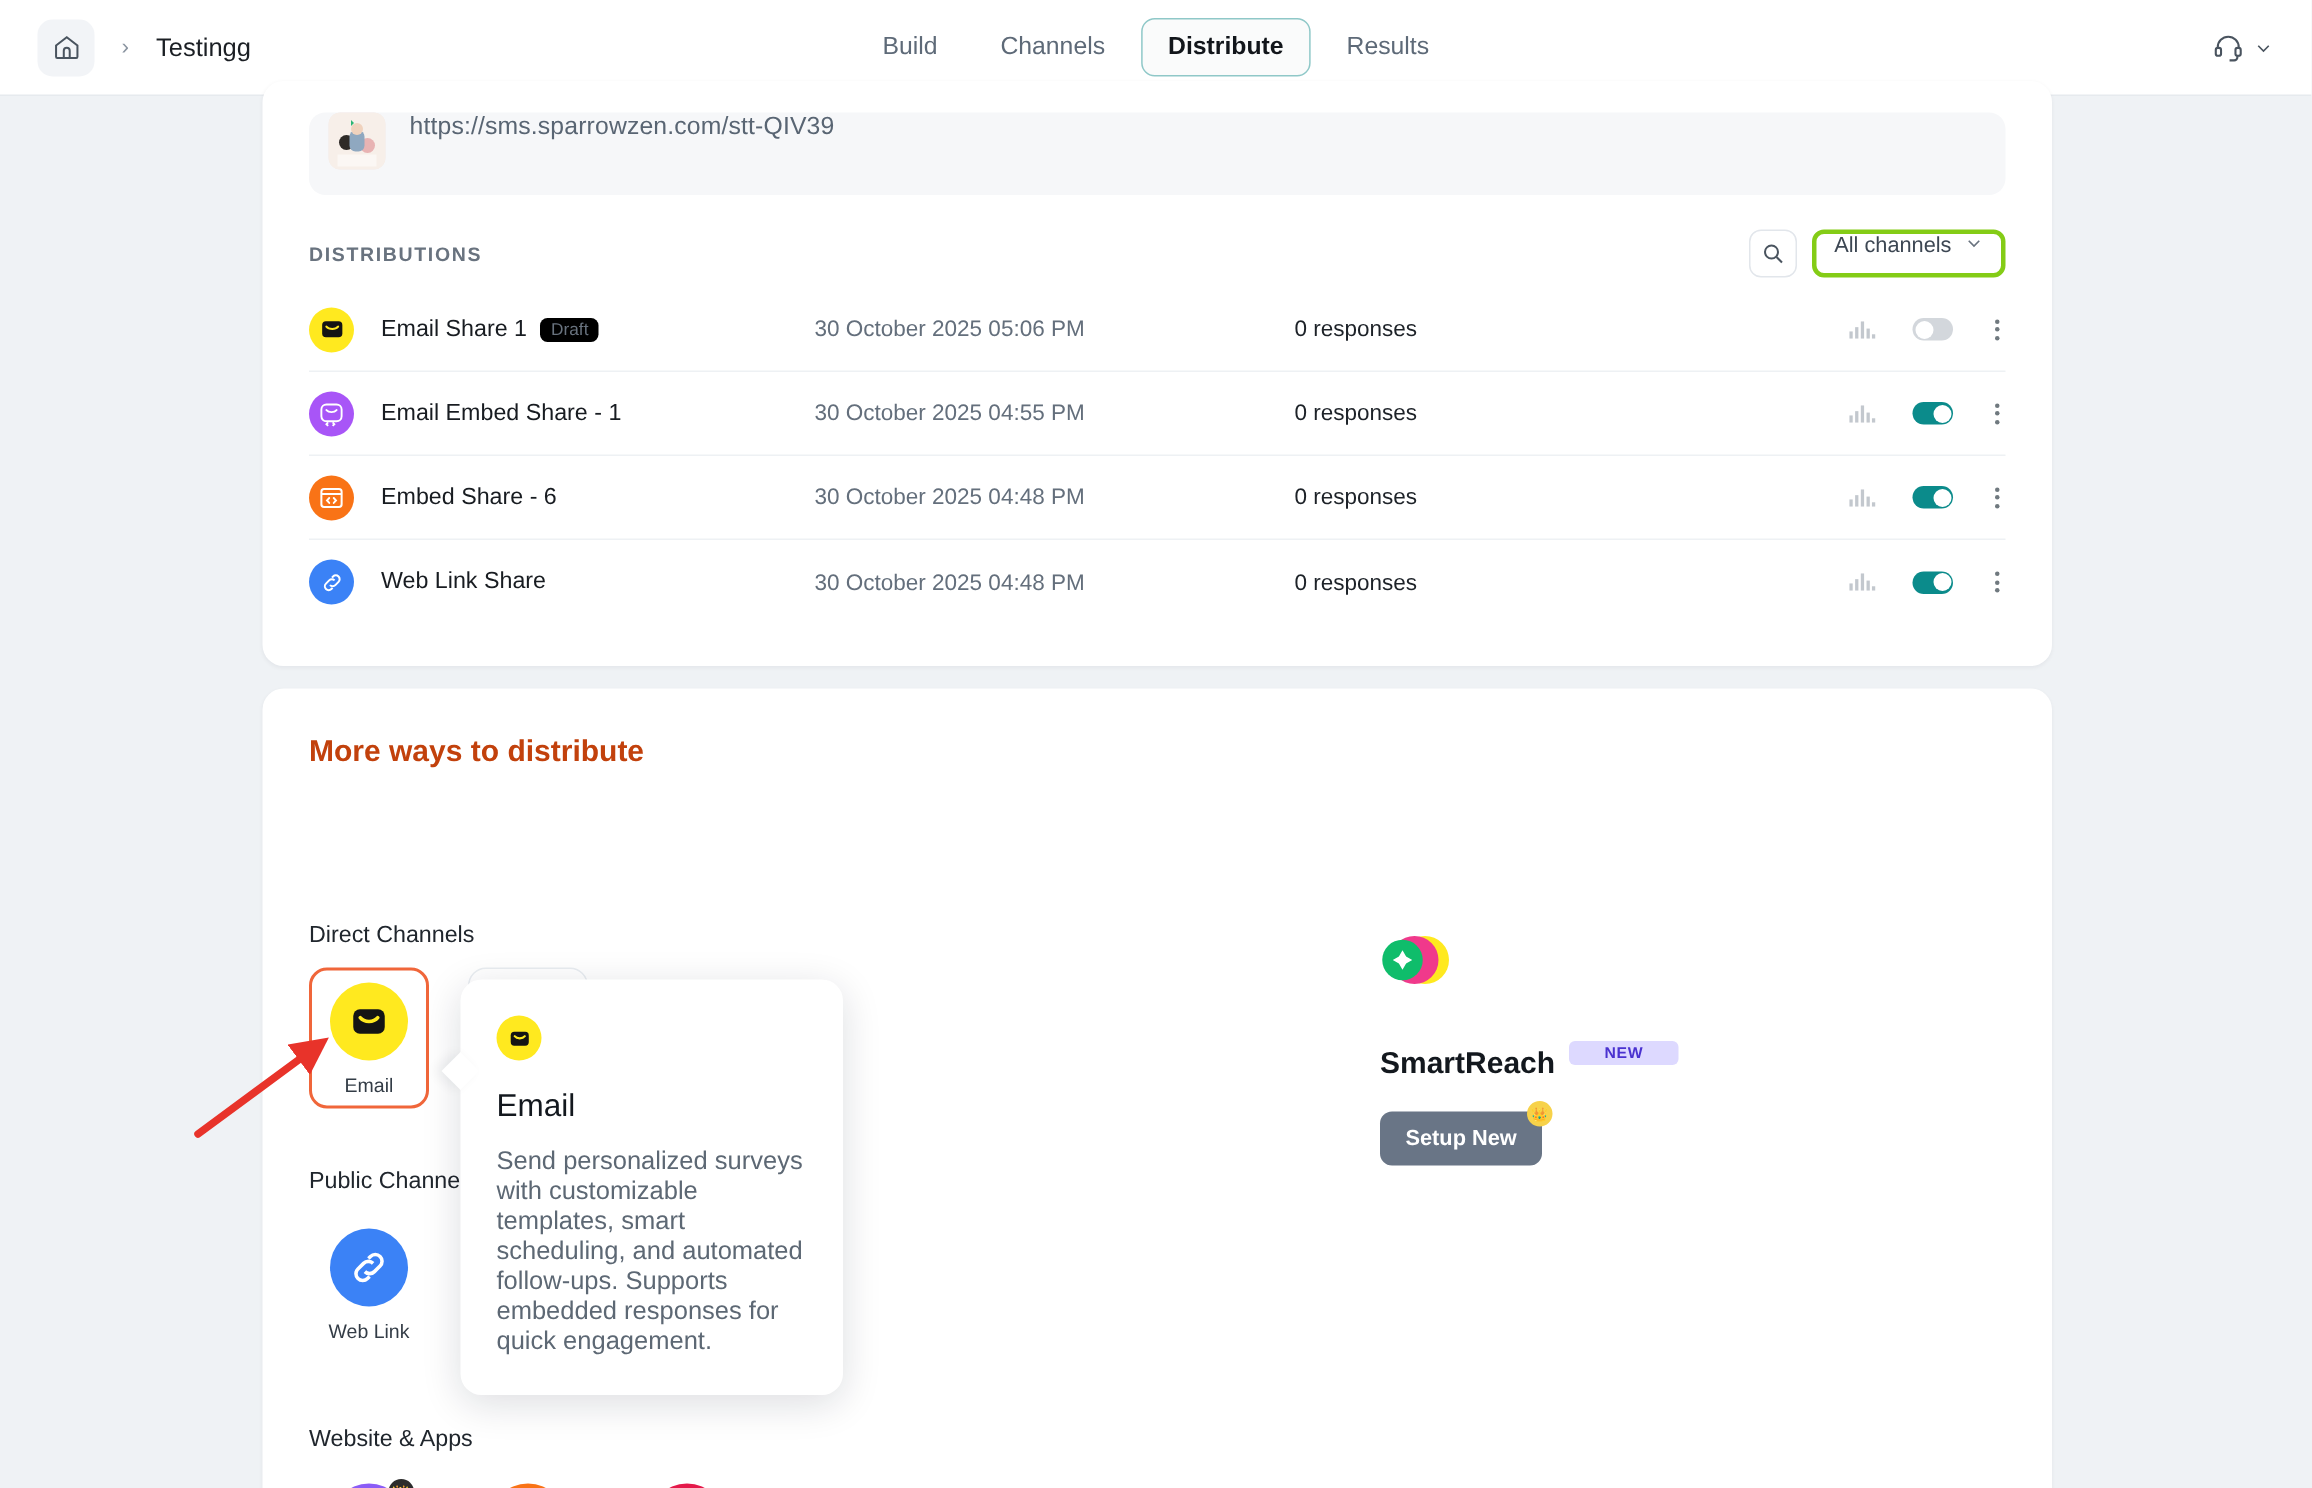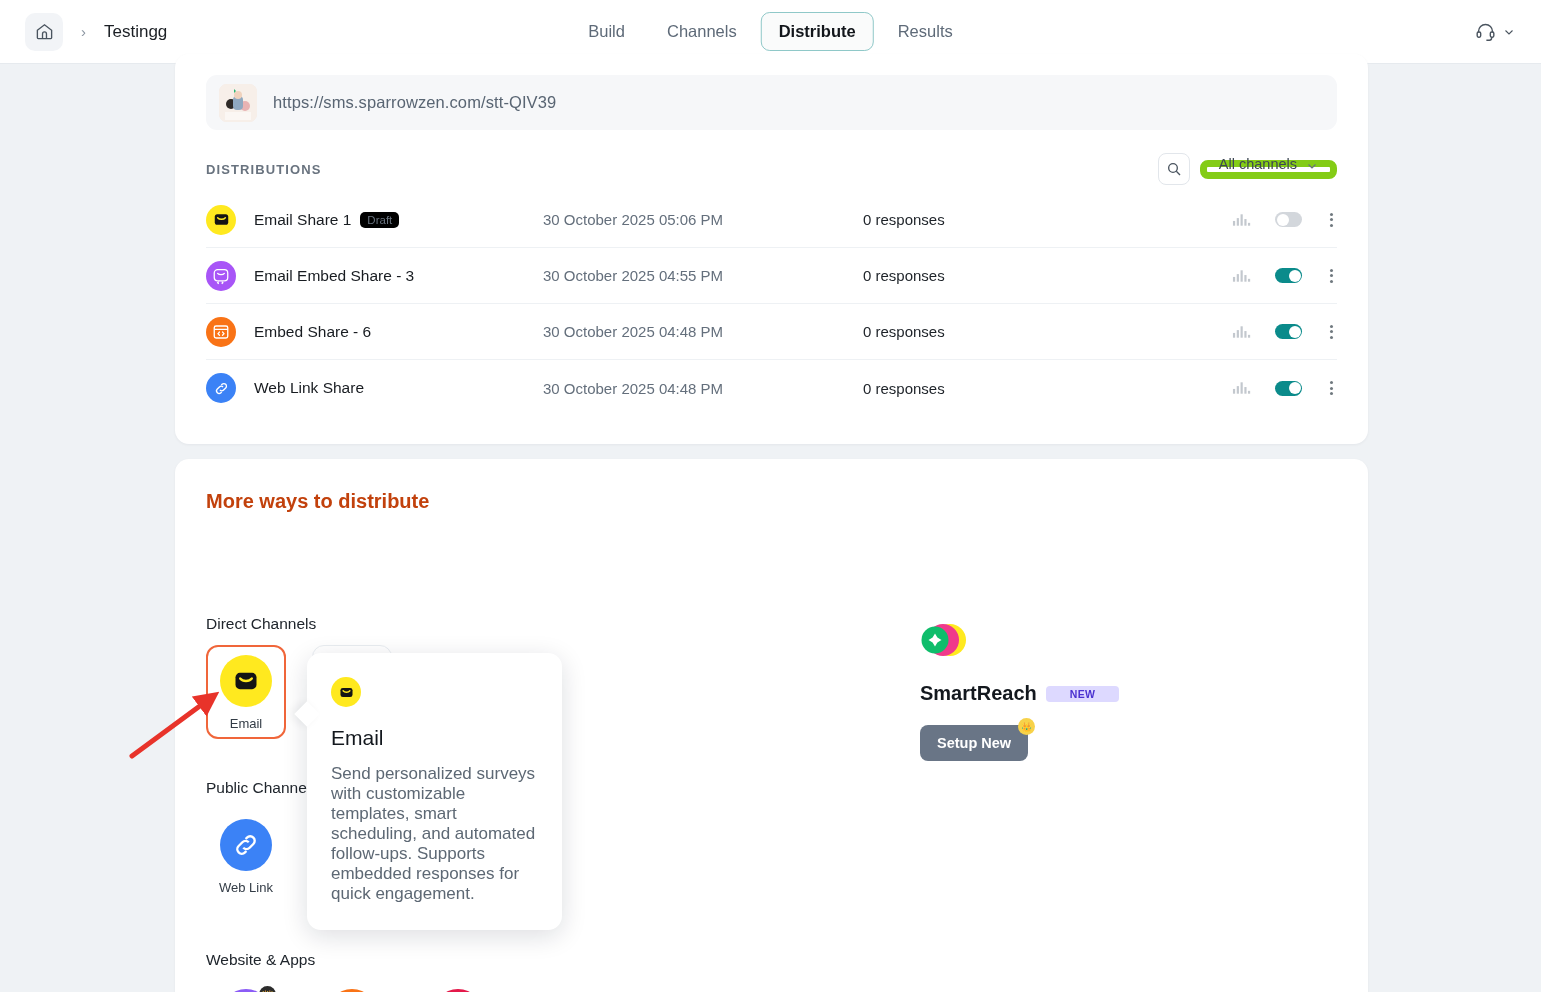--- a/index.html
+++ b/index.html
@@ -56,21 +56,21 @@
     box-shadow: 0 1px 3px rgba(16,24,40,.05);
   }
   #card-dist { top: -10px; height: 390px; overflow: hidden; }
   #card-more { top: 395px; height: 560px; }
 
   
   .linkbar {
     position: absolute; top: 21px; left: 31px;
     width: 1131px; height: 55px;
     background: #f6f7f9; border-radius: 11px;
-    display: flex; align-items: center;
+    display: flex; align-items: flex-start;
   }
   .link-thumb {
     width: 38px; height: 38px; margin-left: 13px; border-radius: 8px;
     overflow: hidden; background: #f3e9e4; flex: none; position: relative;
   }
   .link-url {
     margin-left: 16px; font-size: 16.5px; color: #596573; letter-spacing: .1px;
   }
   .link-actions {
     margin-left: auto; margin-right: 12px; display: flex; align-items: center; gap: 16px;
@@ -94,22 +94,22 @@
   }
   .dist-label {
     font-size: 13px; letter-spacing: 1.1px; color: #69737f; font-weight: 600;
   }
   .dist-tools { margin-left: auto; display: flex; align-items: center; gap: 10px; }
   .search-btn {
     width: 32px; height: 32px; border: 1px solid #e2e6eb; border-radius: 8px;
     display: flex; align-items: center; justify-content: center; cursor: pointer; background:#fff;
   }
   .chan-select {
-    height: 19px; border: 7px solid #84cc16; border-radius: 8px;
-    display: flex; align-items: flex-end; gap: 9px; padding: 0 12px;
+    height: 32px; border: 3px solid #84cc16; border-radius: 8px;
+    display: flex; align-items: flex-start; gap: 9px; padding: 0 12px;
     font-size: 14.5px; color: #3d4753; cursor: pointer; background:#fff;
   }
 
   .rows { position: absolute; top: 138px; left: 0; width: 100%; }
   .row {
     position: relative; height: 56px; margin: 0 31px;
     border-bottom: 1px solid #eef1f4;
     display: flex; align-items: center;
   }
   .row:last-child { border-bottom: none; }
@@ -202,21 +202,21 @@
     width: 30px; height: 30px; border-radius: 50%; background: #ffe91f;
     display: flex; align-items: center; justify-content: center; position: relative; z-index:2;
   }
   .tt-title { margin-top: 19px; font-size: 21px; color: #13181e; font-weight: 400; }
   .tt-body { margin-top: 14px; font-size: 17px; line-height: 20px; color: #5d6874; }
 
   
   .sr { position: absolute; left: 745px; top: 160px; width: 400px; }
   .sr-logo { width: 52px; height: 42px; position: relative; }
   .sr-head { margin-top: 21px; display: flex; align-items: center; gap: 9px; }
-  .sr-name { font-size: 20px; font-weight: 700; color: #13181e; }
+  .sr-name { font-size: 20px; font-weight: 700; color: #13181e; margin-top: 16px; }
   .sr-new {
     background: #ddd9ff; color: #4a32d0; font-size: 10.5px; font-weight: 700;
     padding: 2px 24px; border-radius: 4px; letter-spacing: .4px;
   }
   .sr-desc { margin-top: 15px; font-size: 15.5px; line-height: 24px; color: #596674; width: 345px; }
   .sr-link {
     display: inline-block; font-size: 15.5px; color: #0b7f85;
     text-decoration: underline; cursor: pointer;
   }
   .sr-btn {
@@ -334,21 +334,21 @@
       </div>
 
       <div class="row">
         <div class="row-icon" style="background:#a855f7">
           <svg width="18" height="18" viewBox="0 0 24 24" fill="none" stroke="#fff" stroke-width="1.7">
             <rect x="3" y="3.5" width="18" height="15" rx="4.5"></rect>
             <path d="M7.5 8.5c2 2.4 7 2.4 9 0" stroke-linecap="round"></path>
             <path d="M9 19.5 7.5 21 9 22.5M13 19.5 14.5 21 13 22.5"></path>
           </svg>
         </div>
-        <span class="row-name">Email Embed Share - 3</span>
+        <span class="row-name">Email Embed Share - 1</span>
         <span class="row-date">30 October 2025 04:55 PM</span>
         <span class="row-resp">0 responses</span>
         <div class="row-right">
           <svg width="19" height="16" viewBox="0 0 20 16">
             <g fill="#c3c8ce">
               <rect x="1" y="9" width="2.3" height="5"></rect>
                 <rect x="5" y="6" width="2.3" height="8"></rect>
               <rect x="9" y="2" width="2.3" height="12"></rect>
                 <rect x="13" y="7" width="2.3" height="7"></rect>
               <rect x="16.8" y="11" width="2.3" height="3"></rect>

